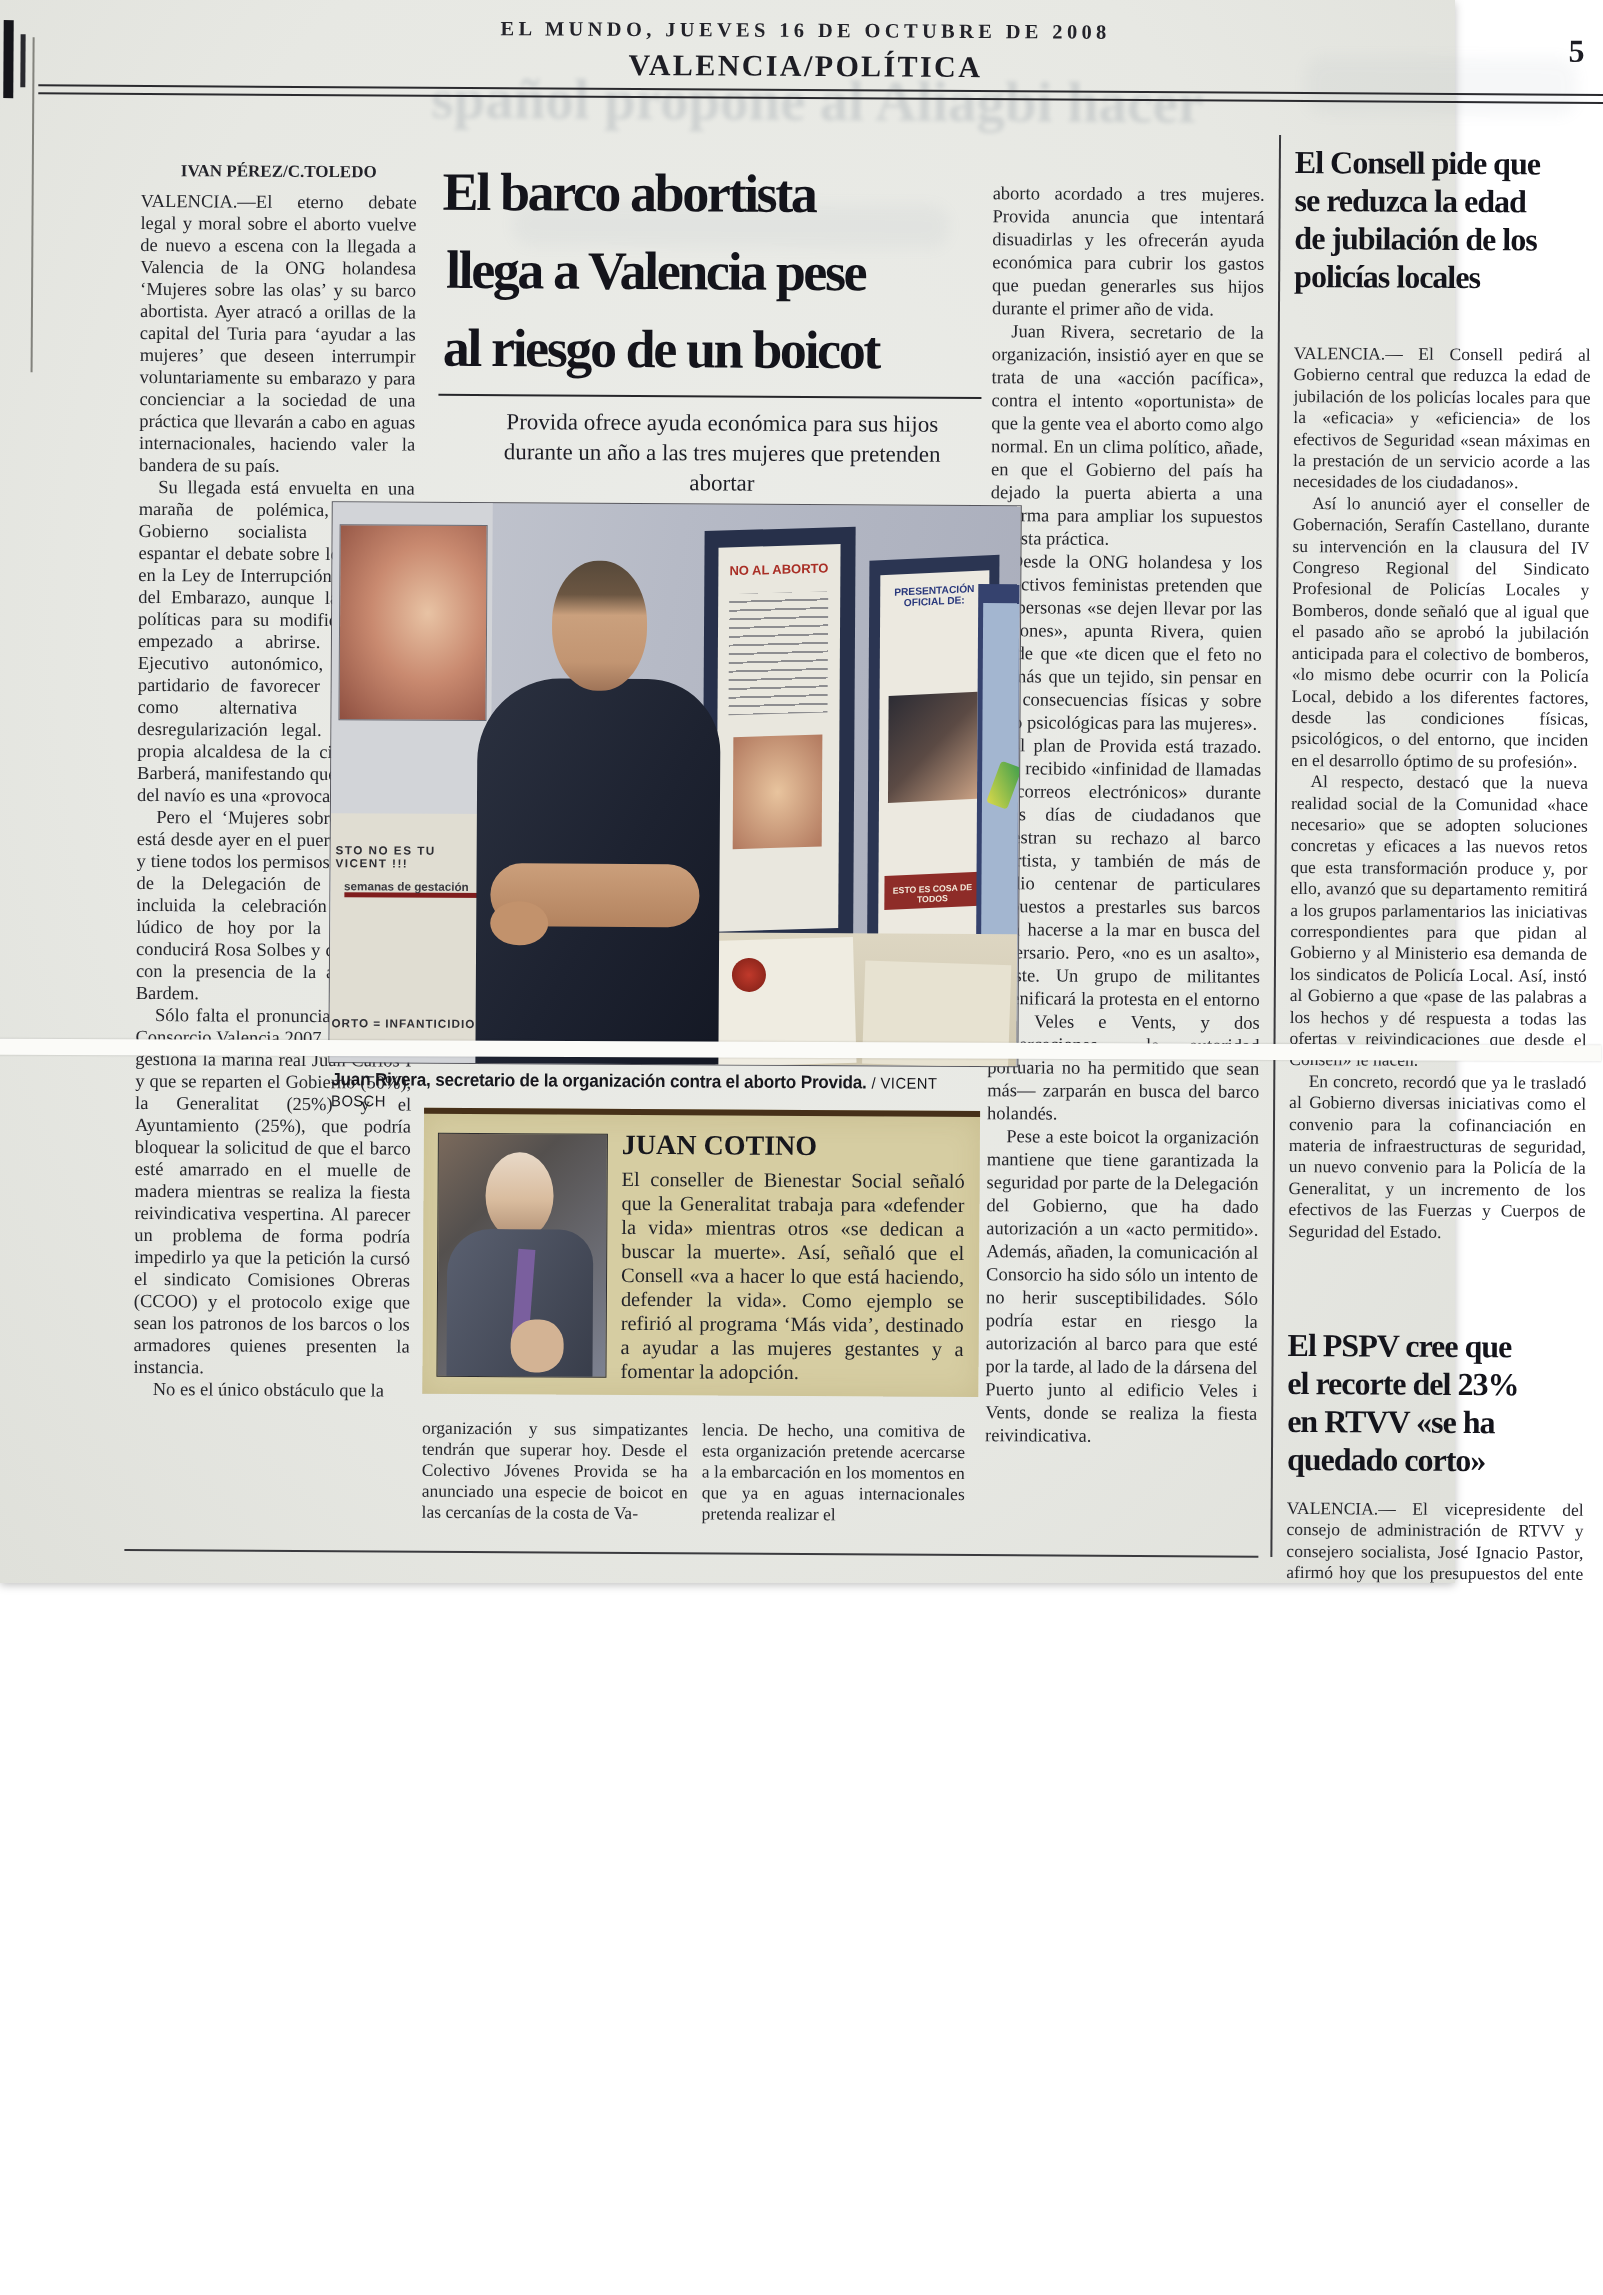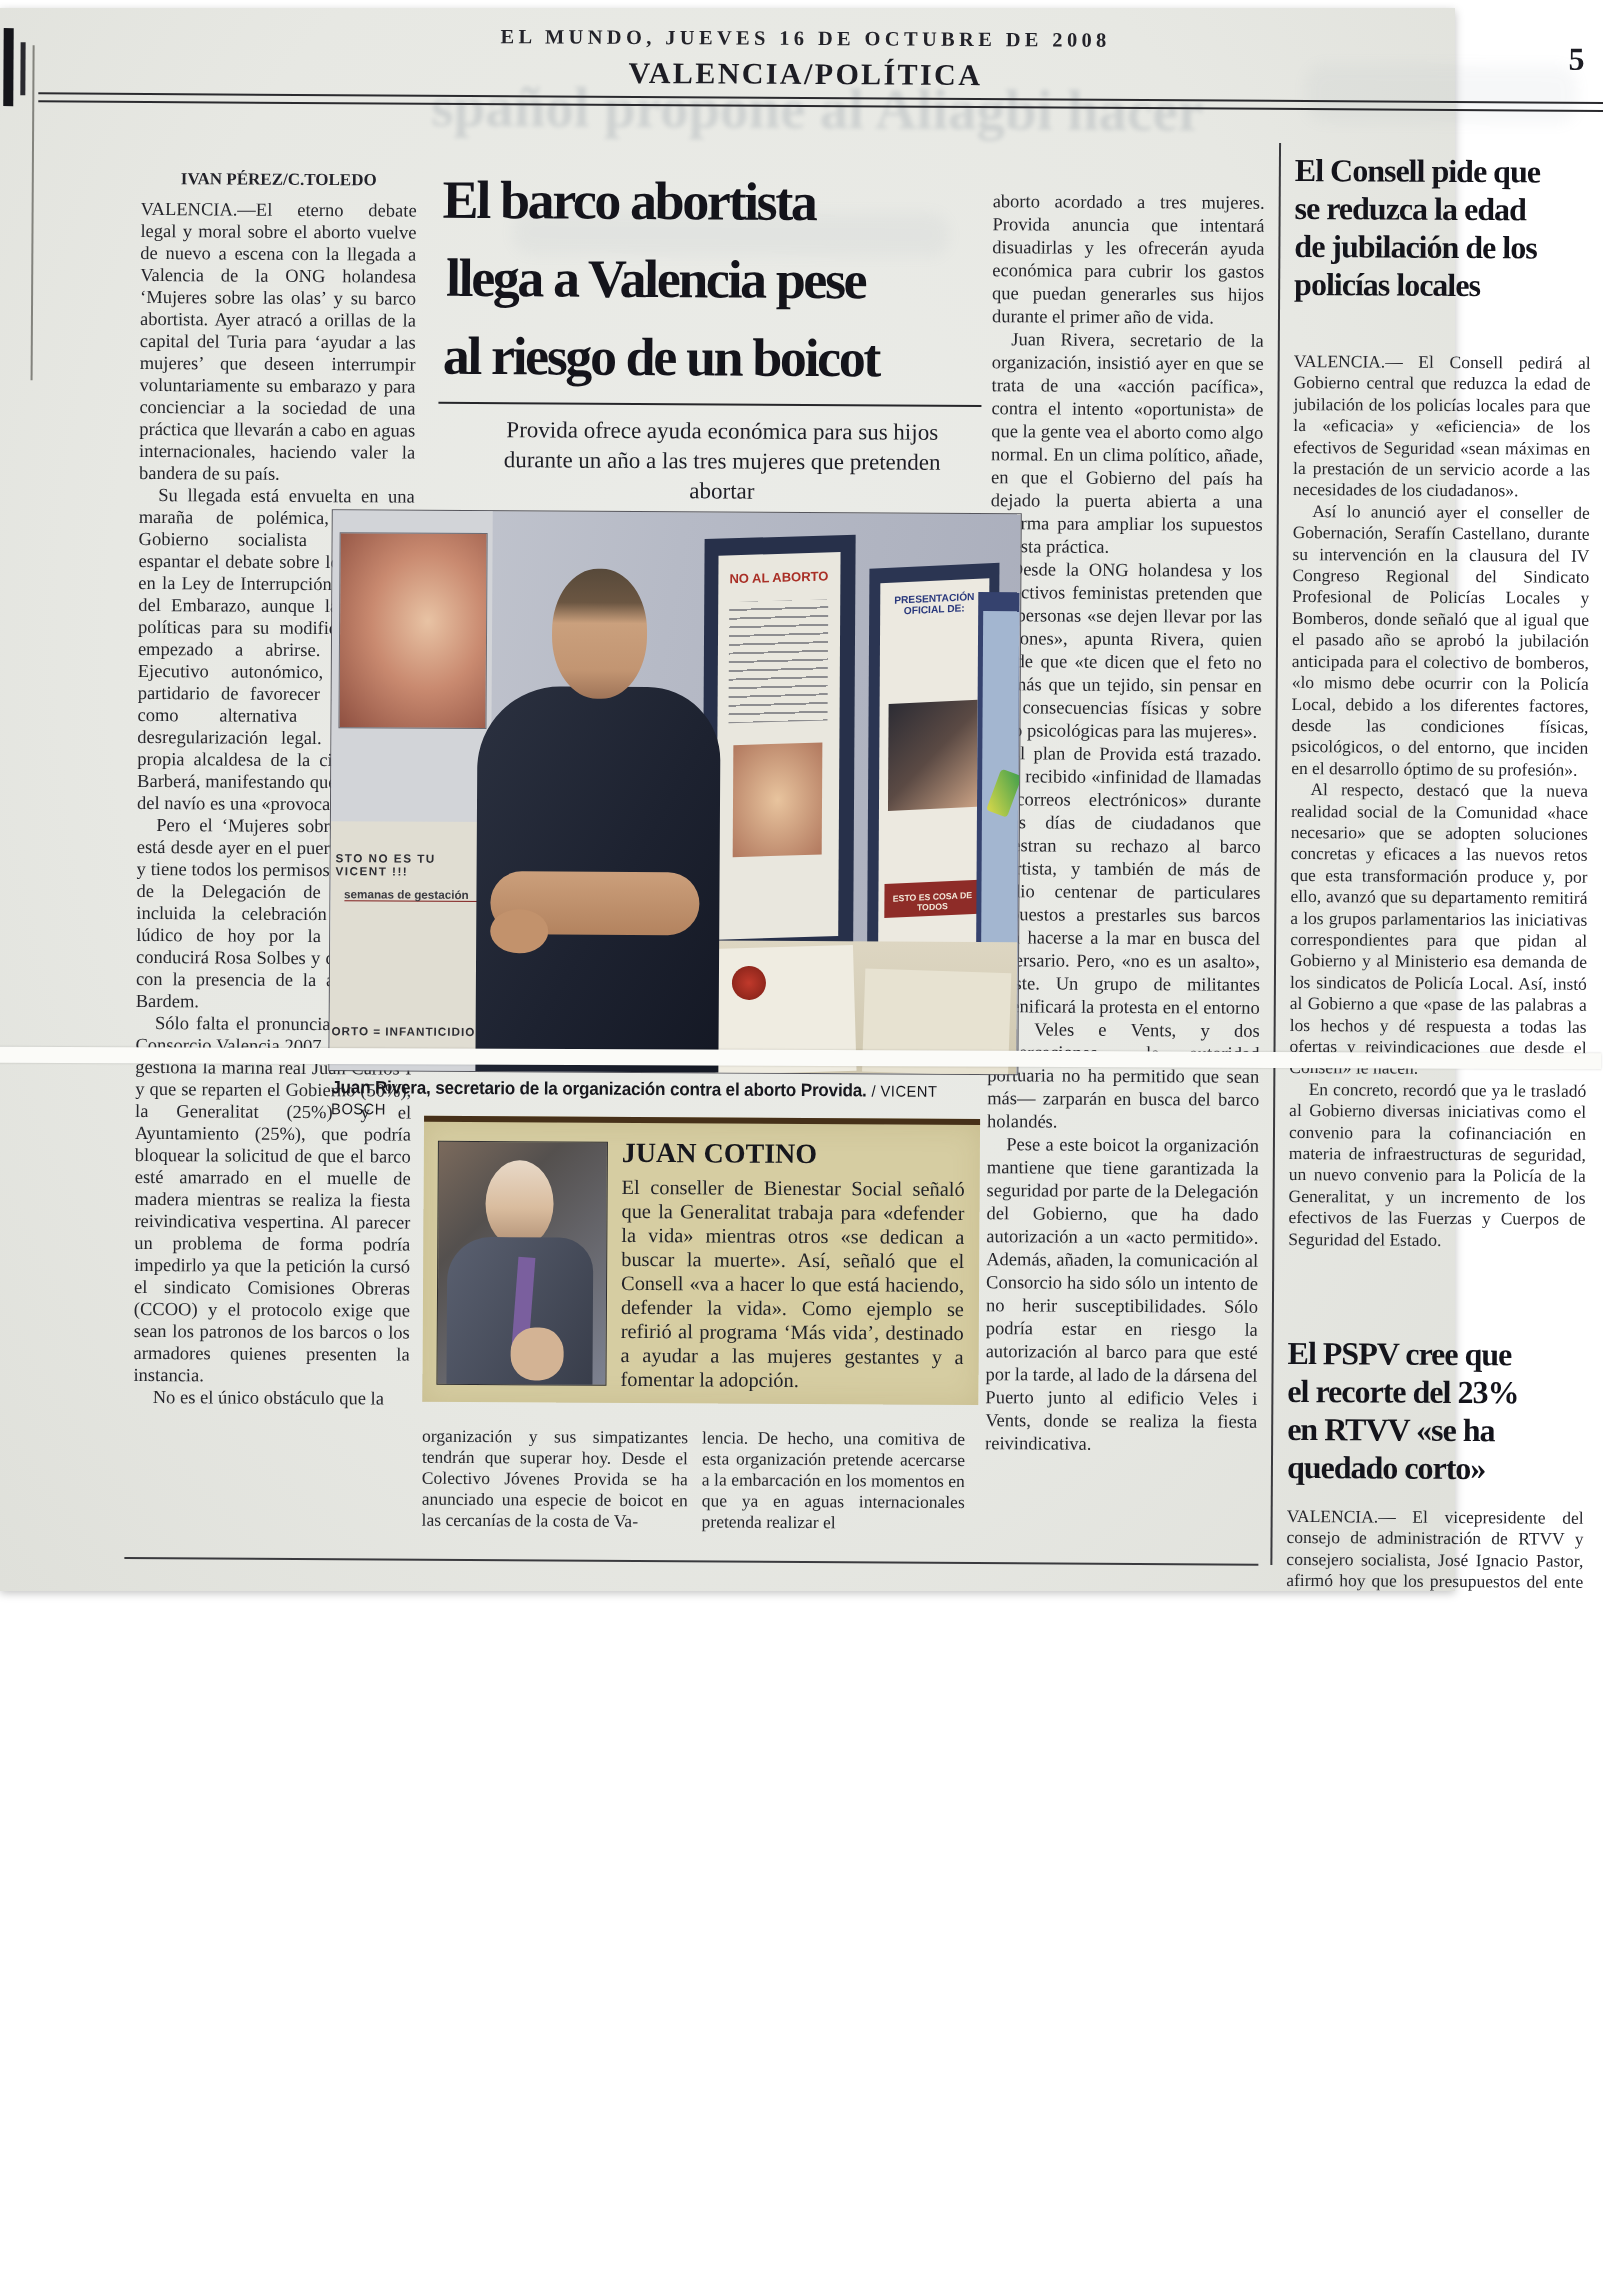--- a/index.html
+++ b/index.html
@@ -1,18 +1,18 @@
 <!DOCTYPE html>
 <html style="font-size:7.8px"><head>
 <meta charset="utf-8">
 <style>
   html,body{margin:0;padding:0;background:#ffffff;}
   body{width:1604px;height:2295px;position:relative;overflow:hidden;
        font-family:"Liberation Serif", serif;}
-  .paper{position:absolute;left:0;top:8px;width:1455px;height:1583px;
+  .paper{position:absolute;left:0;top:0;width:1455px;height:1583px;
          background:radial-gradient(ellipse at 50% 40%, #ebece8 0%, #e7e8e3 60%, #dfe0da 100%);
          box-shadow:0 2.9px 8.7px rgba(0,0,0,.25);}
   .tilt{position:absolute;left:0;top:0;width:1604px;height:1583px;
         transform:rotate(0.35deg);transform-origin:50% 40%;}
   
   .masthead{position:absolute;left:0;top:19.4px;width:1604px;text-align:center;
             font-weight:bold;font-size:20.4px;letter-spacing:4.4px;color:#23232a;}
   .section-title{position:absolute;left:0;top:49px;width:1604px;text-align:center;
             font-weight:bold;font-size:30px;letter-spacing:2.4px;color:#1d1d24;}
   .page-num{position:absolute;right:23px;top:28px;font-weight:bold;font-size:32px;color:#1d1d24;}
@@ -49,21 +49,21 @@
          background:linear-gradient(100deg,#c6c9d1 0%,#b6bac6 45%,#a9adbb 100%);
          outline:1px solid #55555c;}
   .wall-left{position:absolute;left:0;top:0;width:160px;height:100%;background:#d2d4d8;}
   .fetus{position:absolute;left:6.8px;top:22.4px;width:146px;height:194px;
          background:radial-gradient(ellipse at 60% 45%, #e8c3a4 0%, #c98a70 45%, #8e4f40 100%);
          border:1.9px solid #6a6a72;}
   .poster-note{position:absolute;left:0;top:311px;width:161px;height:228px;background:#e0ddd2;}
   .pn-t1{position:absolute;left:4.9px;top:30px;width:155px;font-family:"Liberation Sans",sans-serif;
          font-weight:bold;font-size:11.7px;letter-spacing:1.5px;color:#2e2e34;}
   .pn-t2{position:absolute;left:13.6px;top:66px;width:146px;font-family:"Liberation Sans",sans-serif;
-         font-weight:bold;font-size:11.7px;color:#3a3a40;border-bottom:1px solid #7f1d1d;display:inline-block;}
+         font-weight:bold;font-size:11.7px;color:#3a3a40;border-bottom:5px solid #7f1d1d;display:inline-block;}
   .pn-t3{position:absolute;left:1.9px;top:203px;width:155px;font-family:"Liberation Sans",sans-serif;
          font-weight:bold;font-size:11.7px;letter-spacing:1px;color:#2e2e34;}
   .man-head{position:absolute;left:220px;top:57px;width:95px;height:130px;border-radius:48%;
             background:linear-gradient(180deg,#57493a 0%,#6b5642 26%,#caa07d 42%,#c29572 78%,#9f7458 100%);}
   .man-torso{position:absolute;left:146px;top:175px;width:243px;height:389px;
              background:linear-gradient(120deg,#2b3140 0%,#1d2230 55%,#141824 100%);
              border-radius:83px 73px 0 0;}
   .man-arms{position:absolute;left:160px;top:360px;width:209px;height:63px;border-radius:34px;
             background:linear-gradient(180deg,#cb9f7b,#b3835f);}
   .man-hand{position:absolute;left:160px;top:398px;width:58px;height:44px;border-radius:50%;background:#c2926c;}

